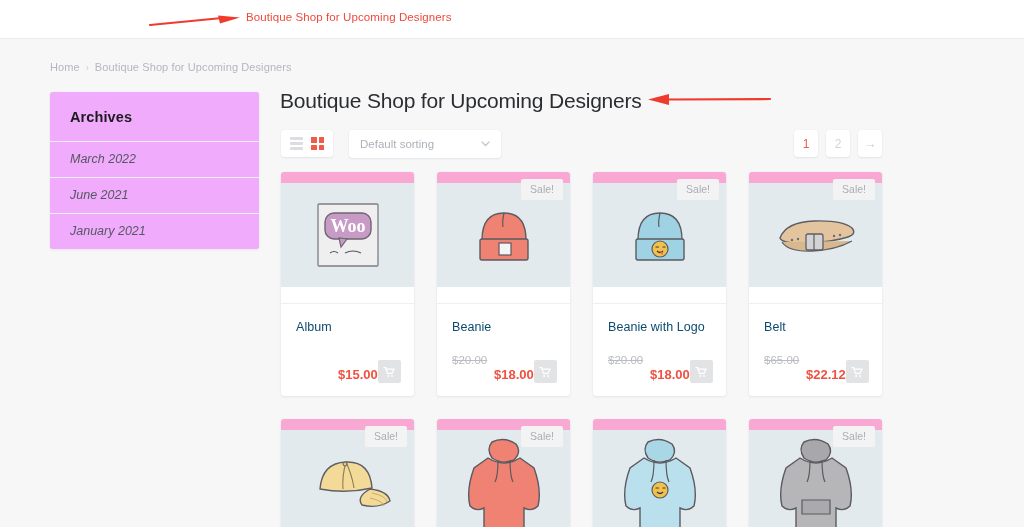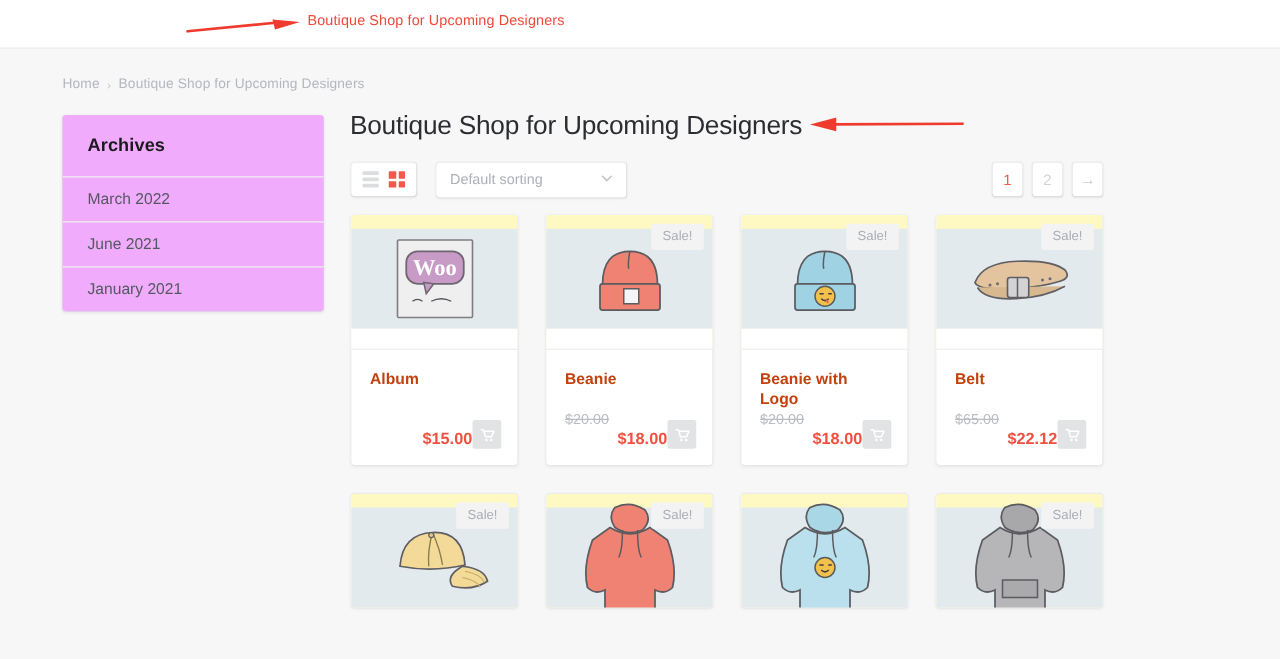--- a/index.html
+++ b/index.html
@@ -44,20 +44,21 @@
   #sidebar .sb-title {
     padding: 17px 20px 16px 20px;
     font-size: 14.5px; font-weight: bold; color: #1b1b1d;
     letter-spacing: .1px;
   }
   #sidebar .sb-item {
     padding: 10px 20px 11px 20px;
     font-size: 12.5px; color: #545961;
     border-top: 1px solid #eeeff1;
     cursor: pointer;
+    font-style: italic;
   }
 
   
   #page-title {
     position: absolute; left: 280px; top: 89px;
     font-size: 21px; font-weight: normal; color: #2b2d31;
     letter-spacing: -.2px; white-space: nowrap;
   }
   #annotation-arrow-title {
     position: absolute; left: 646px; top: 92px; width: 126px; height: 16px;
@@ -114,45 +115,45 @@
     gap: 23px 23px;
   }
   .product-card {
     background: #fff; border-radius: 3px; position: relative;
     box-shadow: 0 1px 3px rgba(30,35,45,.08), 0 0 1px rgba(30,35,45,.08);
     overflow: hidden;
   }
   .card-media {
     position: relative;
     padding-top: 11px;
-    background: #fef9c3;
+    background: #f9a8d4;
   }
   .media-inner {
-    height: 80px; background: #e3eaee;
+    height: 104px; background: #e3eaee;
     display: flex; align-items: center; justify-content: center;
   }
   .media-pad { height: 16px; background: #fff; }
   .sale-badge {
     position: absolute; right: 7px; top: 7px; z-index: 3;
     background: #f3f3f4; color: #a9adb4;
     font-size: 10.5px; padding: 4px 9px 5px 9px; border-radius: 2px;
   }
   .card-body {
     border-top: 1px solid #eeeff1;
     padding: 16px 15px 14px 15px;
     min-height: 93px;
     position: relative;
   }
   .product-title {
-    font-size: 12.5px; font-weight: bold; color: #c2410c;
+    font-size: 12.5px; font-weight: normal; color: #0c4a6e;
     letter-spacing: .05px; line-height: 1.25;
   }
   .price-row {
     position: absolute; left: 15px; right: 13px; bottom: 13px;
-    display: flex; align-items: flex-end; justify-content: space-between;
+    display: flex; align-items: flex-end; 
   }
   .prices { line-height: 1.15; }
   .price-old {
     font-size: 11.5px; color: #b9bcc2; text-decoration: line-through;
     display: block; margin-bottom: 1px;
   }
   .price-new { font-size: 13px; font-weight: bold; color: #f0503f; display: block; margin-left: 42px; }
   .cart-btn {
     width: 23px; height: 23px; background: #e2e3e5; border-radius: 2px;
     display: flex; align-items: center; justify-content: center; cursor: pointer;

